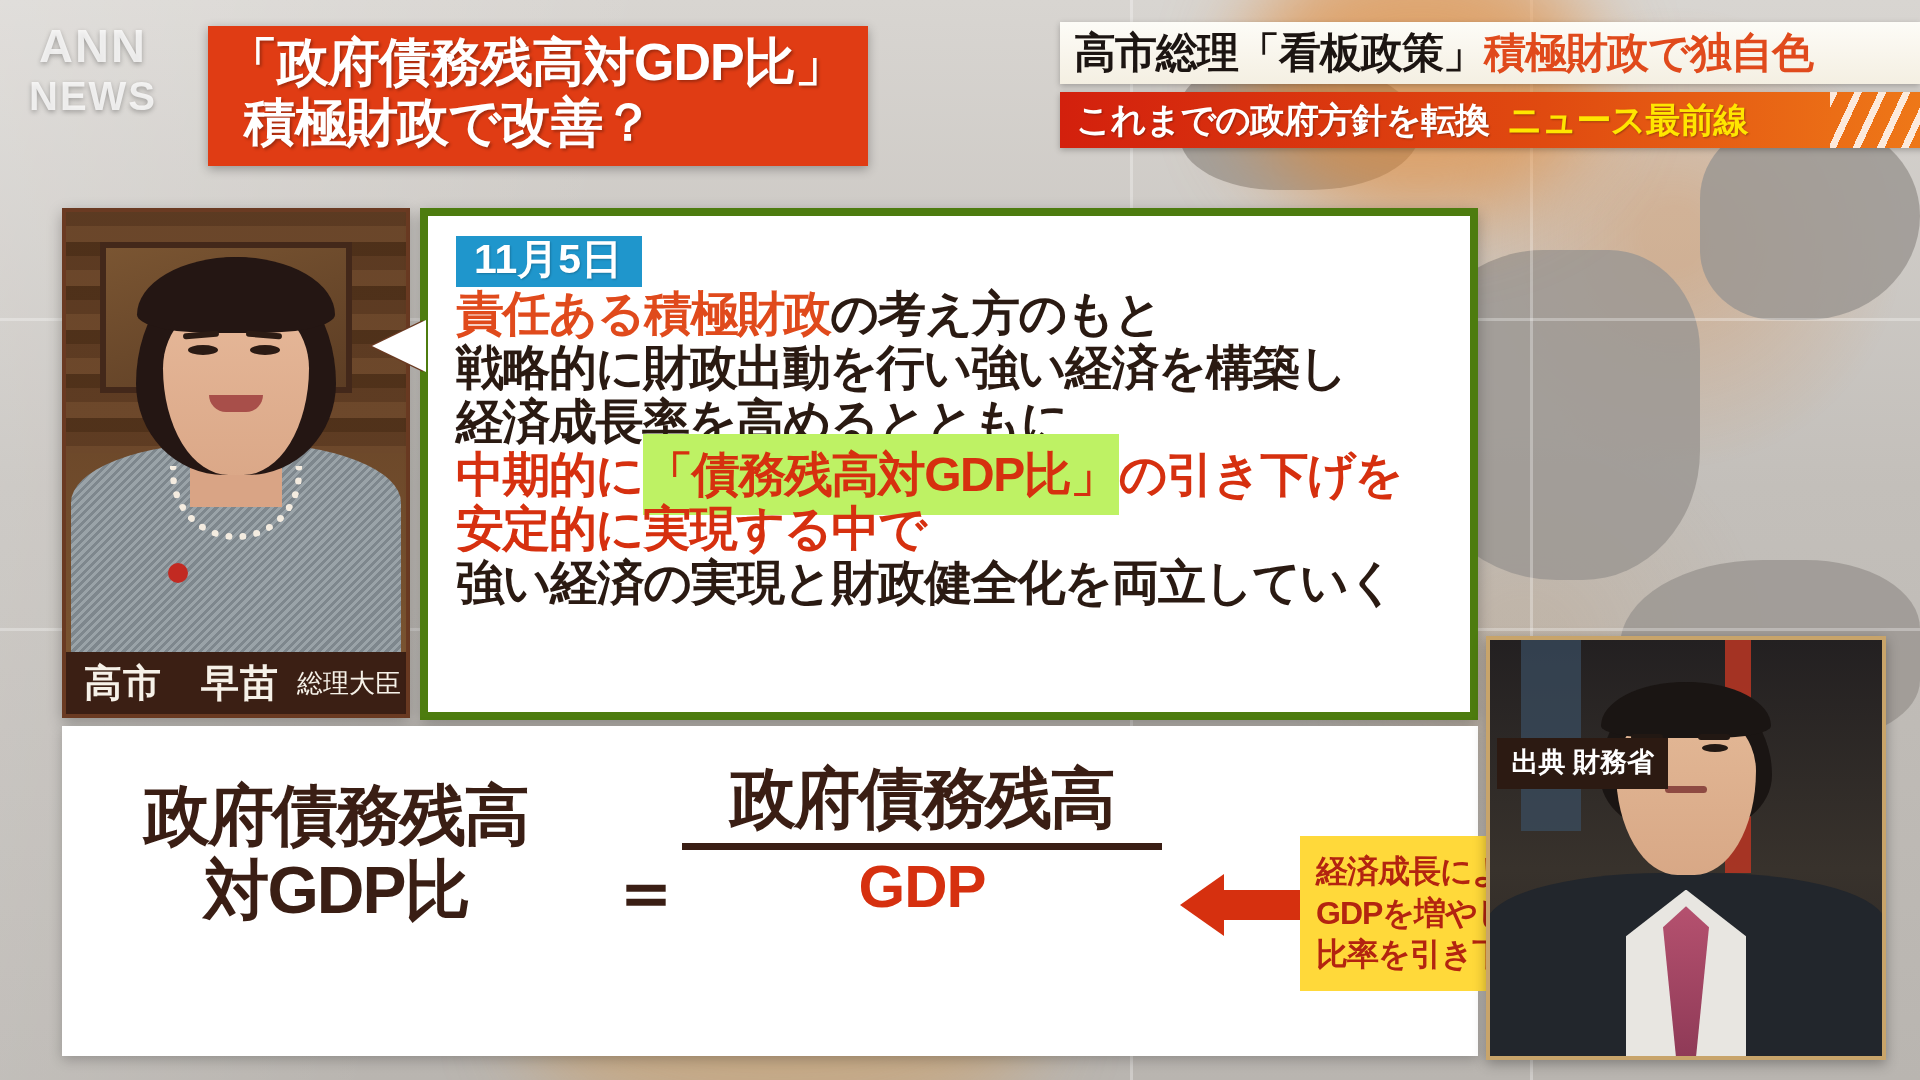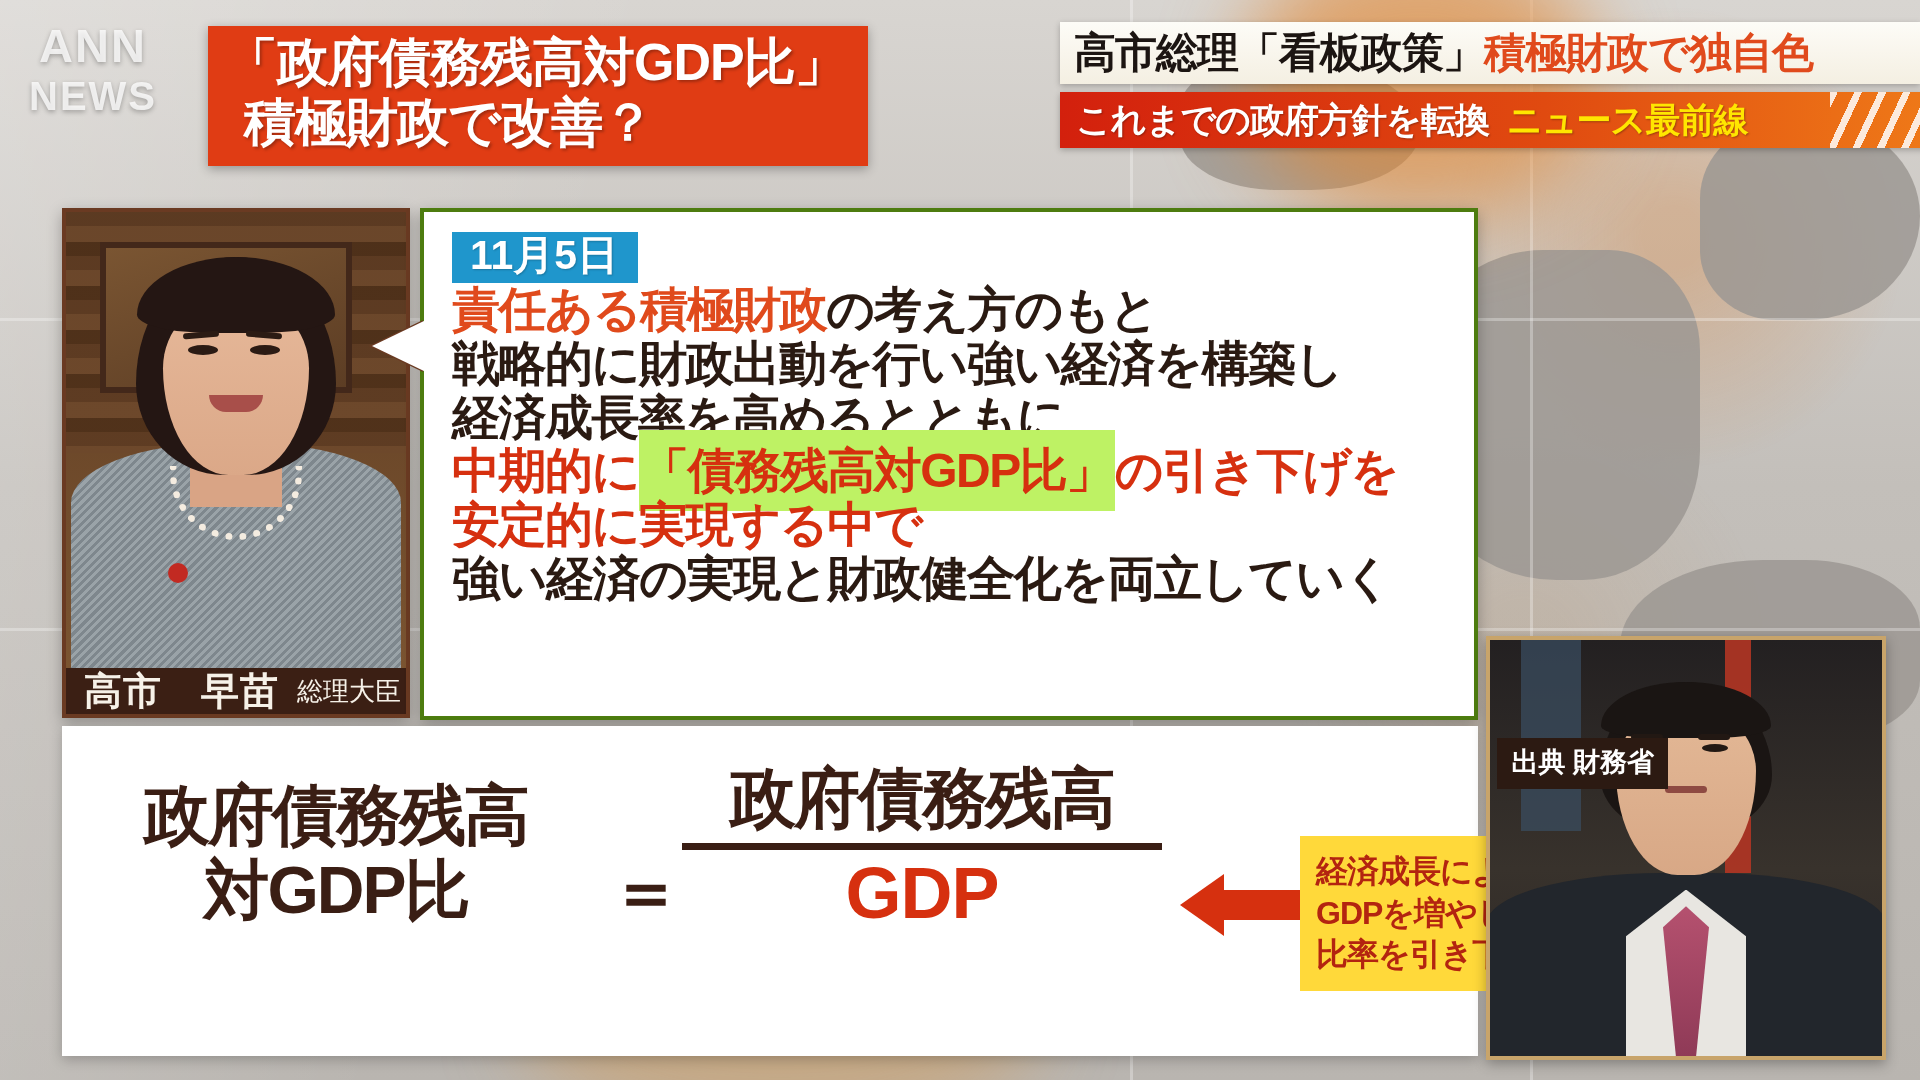--- a/index.html
+++ b/index.html
@@ -117,21 +117,21 @@
       115deg,
       rgba(255,255,255,0.85) 0 7px,
       rgba(255,255,255,0) 7px 22px);
   }
 
   
   .quote-panel {
     position: absolute; left: 420px; top: 208px;
     width: 1058px; height: 512px;
     background: #ffffff;
-    border: 4px solid #4d7c0f;
+    border: 8px solid #4d7c0f;
     box-shadow: 0 5px 14px rgba(0,0,0,0.28);
     padding: 20px 16px 10px 28px;
   }
   .date-badge {
     display: inline-block;
     background: #1f96cc;
     color: #ffffff;
     font-size: 41px; font-weight: 700;
     padding: 2px 20px 6px 18px;
     line-height: 1.05;
@@ -254,21 +254,21 @@
     border-top: none;
     border-radius: 0 0 70px 70px;
   }
   .ph-pin {
     position: absolute; left: 30%; top: 70%;
     width: 20px; height: 20px;
     background: #c22a22; border-radius: 50%;
   }
   .name-caption {
     position: absolute; left: 0; bottom: 0;
-    width: 100%; height: 46px;
+    width: 100%; height: 62px;
     background: #3b1f14;
     display: flex; align-items: center;
     padding-left: 18px;
     color: #f6f1e8;
   }
   .name-caption .nm {
     font-size: 38px; font-weight: 700; letter-spacing: 1px;
   }
   .name-caption .ttl {
     font-size: 26px; font-weight: 400; margin-left: 18px;
@@ -314,21 +314,21 @@
     font-size: 66px; font-weight: 700;
     letter-spacing: -2px;
     line-height: 1.1;
   }
   .fx-bar {
     height: 7px; background: #3a1e14;
     margin: 8px 0 4px 0;
   }
   .fx-den {
     color: #d6300f;
-    font-size: 72px; font-weight: 700;
+    font-size: 60px; font-weight: 700;
     letter-spacing: -1px;
     line-height: 1.1;
   }
   .fx-arrow {
     position: absolute; left: 1118px; top: 148px;
     display: flex; align-items: center;
   }
   .fx-arrow .shaft {
     width: 78px; height: 30px; background: #d6300f;
   }

